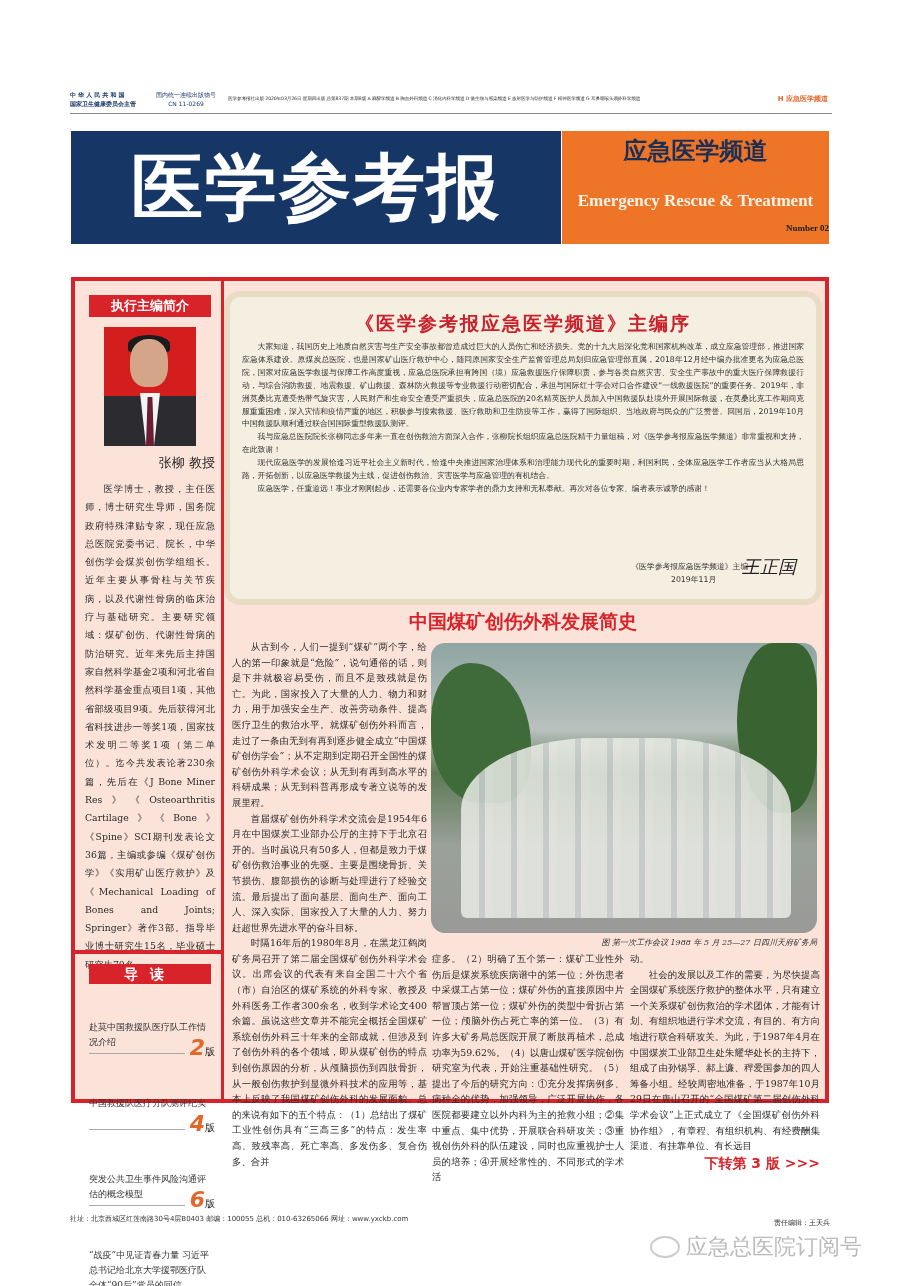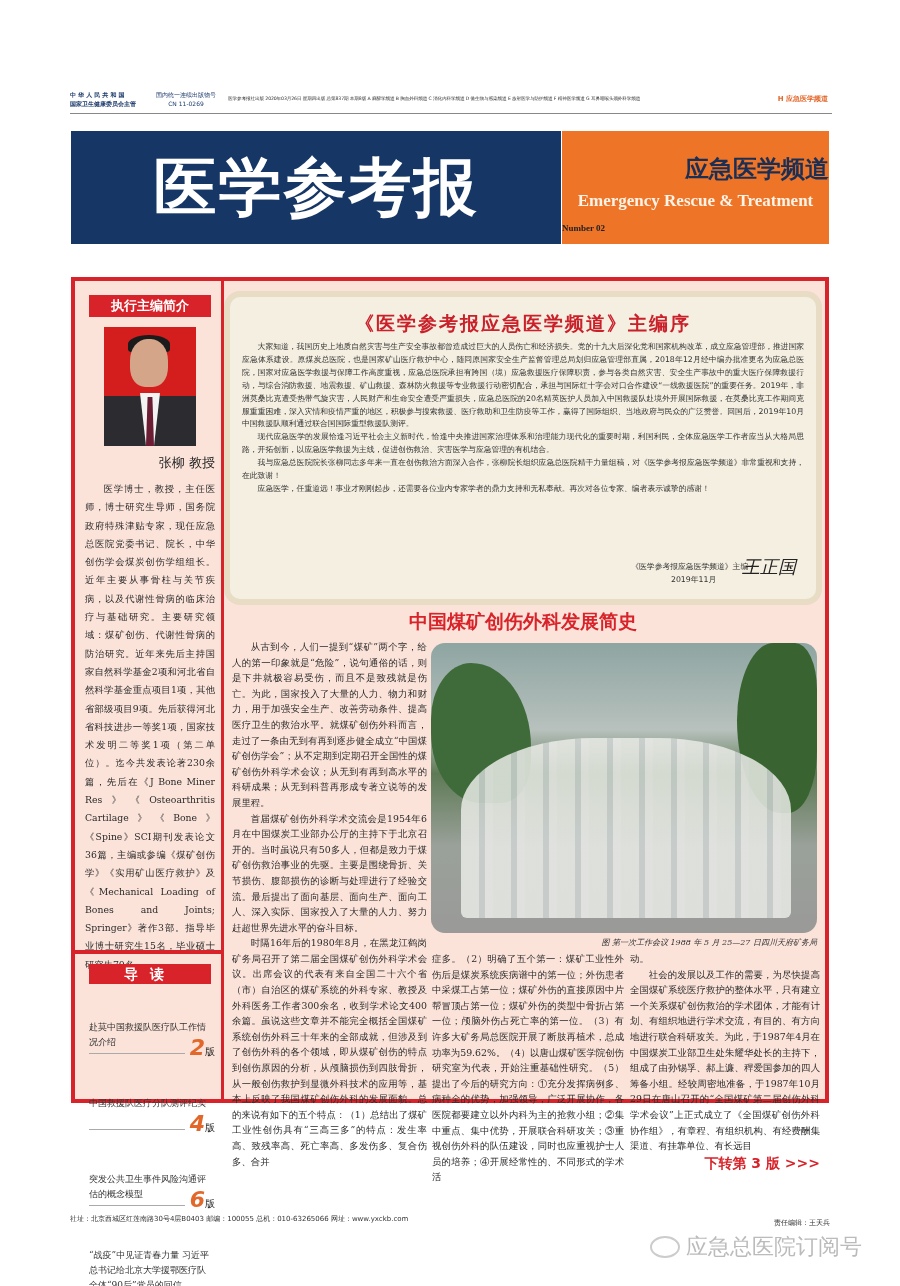--- a/index.html
+++ b/index.html
@@ -6,25 +6,25 @@
   html, body { width: 900px; height: 1286px; background: #ffffff; overflow: hidden; }
   body { position: relative; font-family: "DejaVu Serif", serif; color: #222; }
 
   .topbar { position: absolute; left: 70px; top: 88px; width: 762px; height: 26px; border-bottom: 1px solid #888; }
   .tb-pub { position: absolute; left: 0; top: 2px; font-family: "DejaVu Sans", sans-serif; font-size: 6px; font-weight: bold; color: #1b3a6b; line-height: 9px; }
   .tb-cn { position: absolute; left: 86px; top: 2px; font-family: "DejaVu Sans", sans-serif; font-size: 6px; color: #1b3a6b; line-height: 9px; text-align: center; }
   .tb-info { position: absolute; left: 158px; top: 8px; font-family: "DejaVu Sans", sans-serif; font-size: 4.6px; color: #333; white-space: nowrap; letter-spacing: -0.1px; }
   .tb-ch { position: absolute; right: 4px; top: 6px; font-family: "DejaVu Sans", sans-serif; font-size: 7px; color: #e2672a; font-weight: bold; white-space: nowrap; }
 
   .masthead { position: absolute; left: 71px; top: 131px; width: 490px; height: 113px; background: #163765; }
-  .masthead-title { position: absolute; left: 0; top: 6px; width: 100%; text-align: center; font-family: "DejaVu Serif", serif; font-weight: bold; color: #fff; font-size: 63px; letter-spacing: 2px; line-height: 100px; }
+  .masthead-title { position: absolute; left: 0; top: 6px; width: 100%; text-align: center; font-family: "DejaVu Serif", serif; font-weight: bold; color: #fff; font-size: 72px; letter-spacing: 2px; line-height: 100px; }
   .channel { position: absolute; left: 562px; top: 131px; width: 267px; height: 113px; background: #ee7428; }
-  .channel-cn { position: absolute; top: 22px; width: 100%; text-align: right; font-family: "DejaVu Serif", serif; font-weight: bold; font-size: 24px; color: #1b2f55; }
+  .channel-cn { position: absolute; top: 4px; width: 100%; text-align: center; font-family: "DejaVu Serif", serif; font-weight: bold; font-size: 24px; color: #1b2f55; }
   .channel-en { position: absolute; top: 60px; width: 100%; text-align: center; font-family: "Liberation Serif", serif; font-weight: bold; font-size: 17px; color: #fff3e6; }
-  .channel-num { position: absolute; top: 92px; width: 100%; text-align: left; font-family: "Liberation Serif", serif; font-weight: bold; font-size: 9px; color: #222; }
+  .channel-num { position: absolute; top: 92px; width: 100%; text-align: right; font-family: "Liberation Serif", serif; font-weight: bold; font-size: 9px; color: #222; }
 
   .frame { position: absolute; left: 71px; top: 277px; width: 758px; height: 826px; border: 4px solid #d8232a; background: #fbe3da; }
   .divider-v { position: absolute; left: 146px; top: 0; width: 3px; height: 100%; background: #d8232a; }
 
   .sidebar { position: absolute; left: 10px; top: 14px; width: 130px; }
   .side-head { background: #d8232a; color: #fff; text-align: center; font-weight: bold; font-size: 13px; height: 22px; line-height: 22px; margin: 0 4px; }
   .portrait { margin: 10px auto 0; width: 92px; height: 119px; background: linear-gradient(#d41e1e 0 58%, #2b2b30 58%); position: relative; overflow: hidden; }
   .portrait .face { position: absolute; left: 26px; top: 12px; width: 38px; height: 48px; background: #d4a589; border-radius: 45% 45% 40% 40%; }
   .portrait .hair { position: absolute; left: 24px; top: 8px; width: 42px; height: 18px; background: #1b1b1b; border-radius: 50% 50% 20% 20%; }
   .portrait .shirt { position: absolute; left: 36px; top: 66px; width: 20px; height: 53px; background: #f3f3f3; clip-path: polygon(0 0, 100% 0, 70% 100%, 30% 100%); }
@@ -134,22 +134,22 @@
       <div>“战疫”中见证青春力量 习近平总书记给北京大学援鄂医疗队全体“90后”党员的回信</div>
       <div class="rule"></div>
       <div class="page"><b>8</b><span>版</span></div>
     </div>
   </div>
 
   <div class="preface">
     <div class="preface-title">《医学参考报应急医学频道》主编序</div>
     <div class="preface-body">
       <p>大家知道，我国历史上地质自然灾害与生产安全事故都曾造成过巨大的人员伤亡和经济损失。党的十九大后深化党和国家机构改革，成立应急管理部，推进国家应急体系建设。原煤炭总医院，也是国家矿山医疗救护中心，随同原国家安全生产监督管理总局划归应急管理部直属，2018年12月经中编办批准更名为应急总医院，国家对应急医学救援与保障工作高度重视，应急总医院承担有跨国（境）应急救援医疗保障职责，参与各类自然灾害、安全生产事故中的重大医疗保障救援行动，与综合消防救援、地震救援、矿山救援、森林防火救援等专业救援行动密切配合，承担与国际红十字会对口合作建设“一线救援医院”的重要任务。2019年，非洲莫桑比克遭受热带气旋灾害，人民财产和生命安全遭受严重损失，应急总医院的20名精英医护人员加入中国救援队赴境外开展国际救援，在莫桑比克工作期间克服重重困难，深入灾情和疫情严重的地区，积极参与搜索救援、医疗救助和卫生防疫等工作，赢得了国际组织、当地政府与民众的广泛赞誉。回国后，2019年10月中国救援队顺利通过联合国国际重型救援队测评。</p>
+      <p>我与应急总医院院长张柳同志多年来一直在创伤救治方面深入合作，张柳院长组织应急总医院精干力量组稿，对《医学参考报应急医学频道》非常重视和支持，在此致谢！</p>
       <p>现代应急医学的发展恰逢习近平社会主义新时代，恰逢中央推进国家治理体系和治理能力现代化的重要时期，利国利民，全体应急医学工作者应当从大格局思路，开拓创新，以应急医学救援为主线，促进创伤救治、灾害医学与应急管理的有机结合。</p>
-      <p>我与应急总医院院长张柳同志多年来一直在创伤救治方面深入合作，张柳院长组织应急总医院精干力量组稿，对《医学参考报应急医学频道》非常重视和支持，在此致谢！</p>
       <p>应急医学，任重道远！事业才刚刚起步，还需要各位业内专家学者的鼎力支持和无私奉献。再次对各位专家、编者表示诚挚的感谢！</p>
     </div>
     <div class="preface-sign">
       <div>《医学参考报应急医学频道》主编：</div>
       <div>2019年11月</div>
     </div>
     <div class="signature">王正国</div>
   </div>
 
   <div class="art-title">中国煤矿创伤外科发展简史</div>

